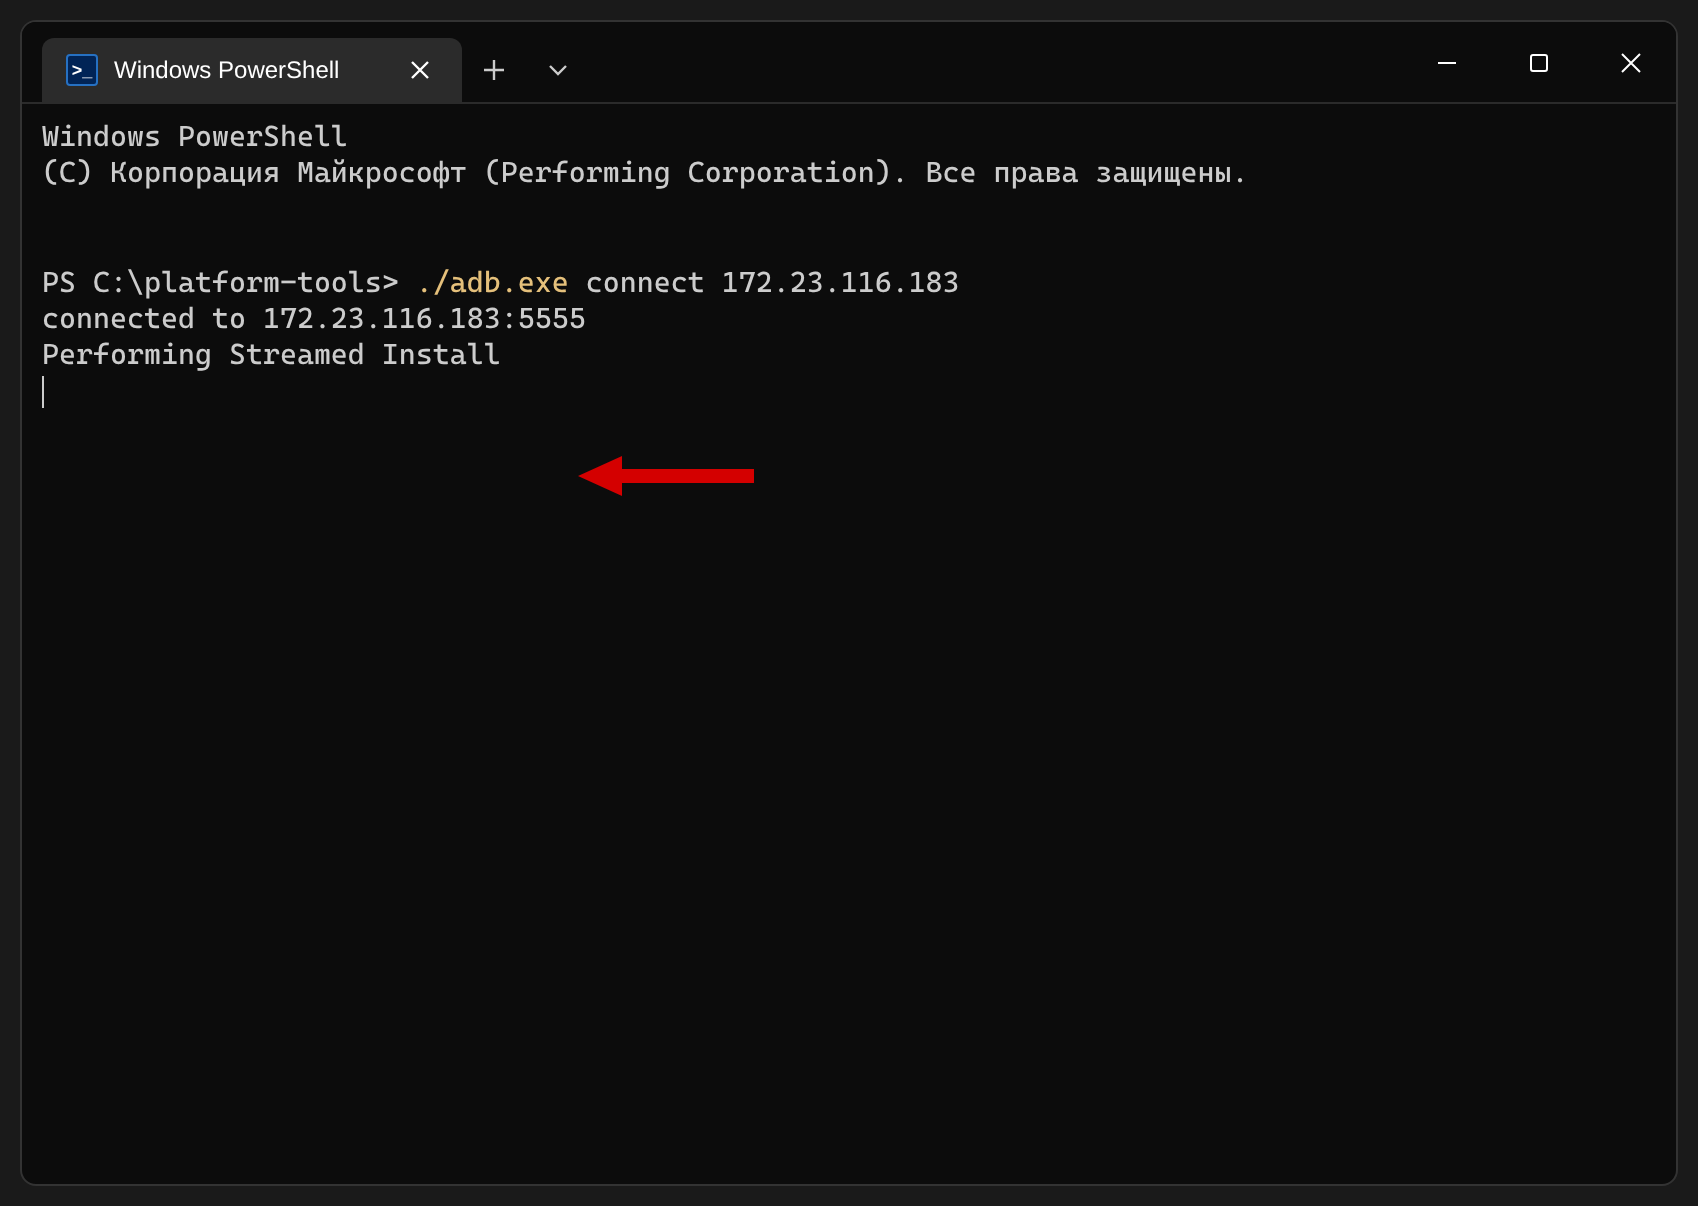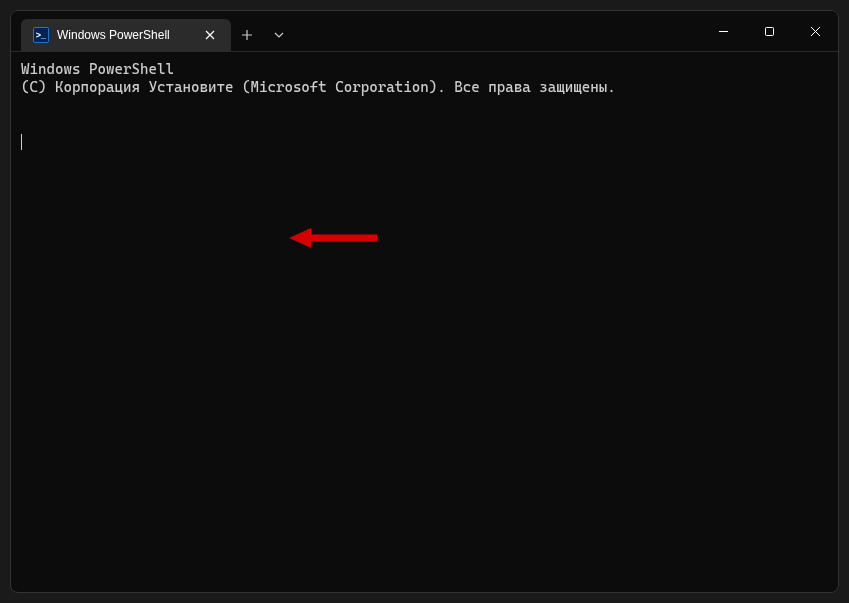--- a/index.html
+++ b/index.html
@@ -169,23 +169,26 @@
       <div class="win-btn close-btn">
         <svg width="11" height="11" viewBox="0 0 11 11">
             <path d="M1 1 L10 10 M10 1 L1 10" stroke="#fff" stroke-width="1"></path>
           </svg>
       </div>
     </div>
   </div>
 
   <div class="terminal">
     <div class="line">Windows PowerShell</div>
-    <div class="line">(C) Корпорация Установите (Microsoft Corporation). Все права защищены.</div>
+    <div class="line">(C) Корпорация Майкрософт (Performing Corporation). Все права защищены.</div>
     <div class="line">&nbsp;</div>
     <div class="line">&nbsp;</div>
+    <div class="line"><span class="prompt">PS C:\platform-tools&gt; </span><span class="cmd-yellow">./adb.exe</span><span> connect 172.23.116.183</span></div>
+    <div class="line">connected to 172.23.116.183:5555</div>
+    <div class="line">Performing Streamed Install</div>
     <div class="line"><span class="cursor"></span></div>
 
     <div class="arrow-annotation">
       <svg class="arrow-svg" width="90" height="20" viewBox="0 0 90 20">
         <path d="M 88 10 L 18 10" stroke="#d40000" stroke-width="7" stroke-linecap="butt"></path>
         <path d="M 0 10 L 22 0 L 22 20 Z" fill="#d40000"></path>
       </svg>
     </div>
   </div>
 </div>

